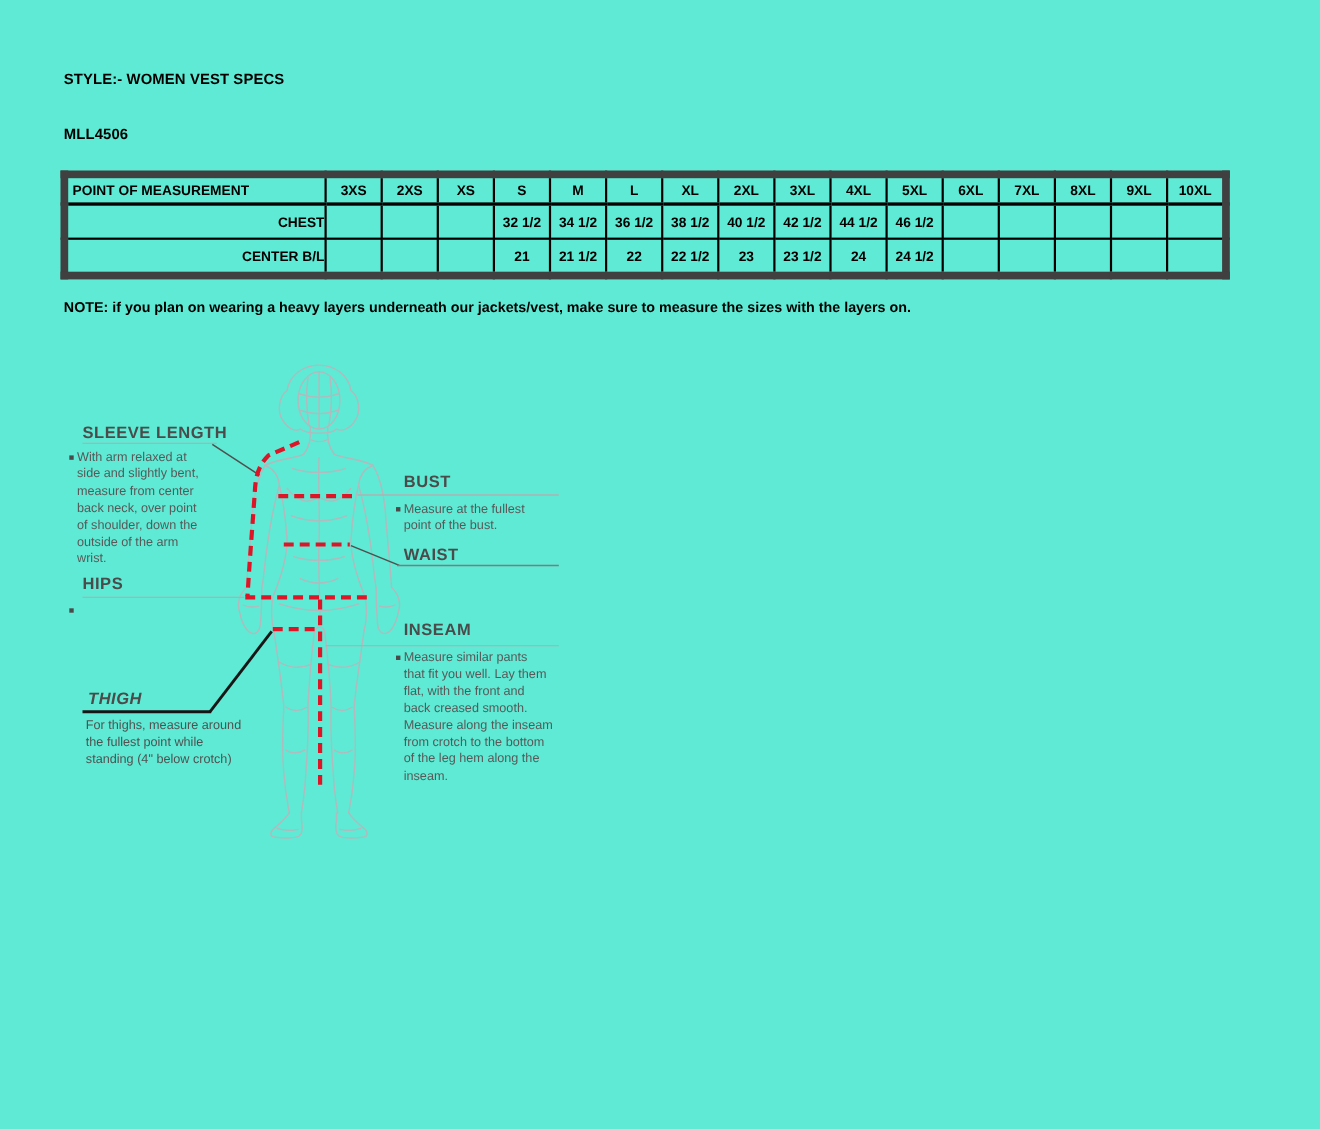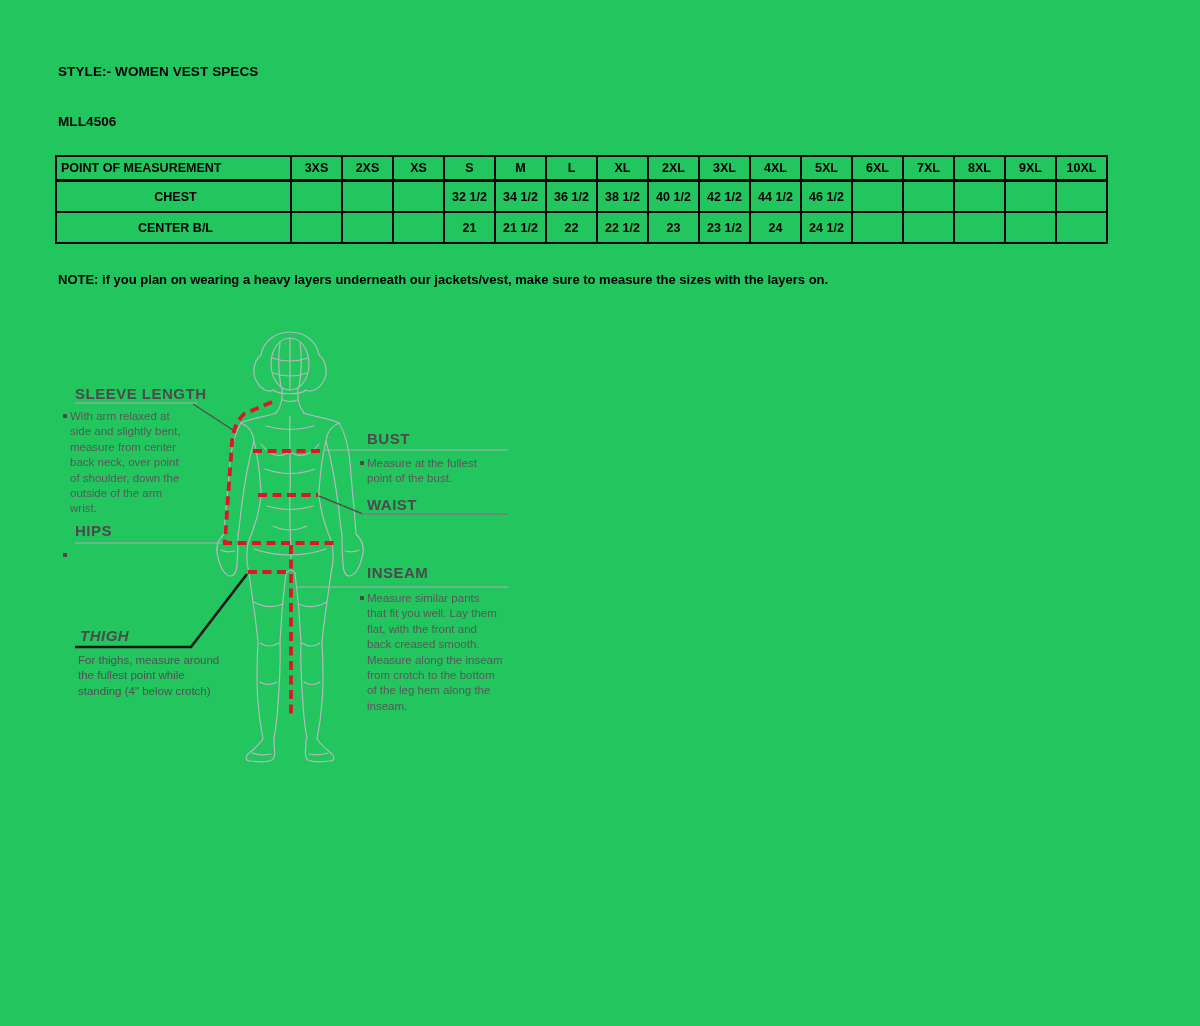--- a/index.html
+++ b/index.html
@@ -1,38 +1,38 @@
 <!DOCTYPE html>
 <html style="--accent-red: #de1526; --wire-gray: #b3b9bc;"><head>
 <meta charset="utf-8">
 <style>
   html,body { margin:0; padding:0; background:#fff; }
   .page {
-    position:relative; width:1200px; height:1026px; background:#22c55e;
+    position:relative; width:1200px; height:1026px; background:#5eead4;
     font-family:"Liberation Sans", sans-serif; color:#000; overflow:hidden;
   }
   .doc-title, .doc-code {
     position:absolute; left:58px; font-size:13.5px; font-weight:bold; letter-spacing:.1px;
   }
   .doc-title { top:64px; }
   .doc-code  { top:114px; }
   .doc-note  { position:absolute; left:58px; top:272px; font-size:13px; font-weight:bold; }
 
   table.spec {
     position:absolute; left:55px; top:155px; border-collapse:collapse;
-    border:2px solid #404040; table-layout:fixed;
+    border:7px solid #404040; table-layout:fixed;
   }
   .spec th, .spec td {
     border:2px solid #000; font-size:12.5px; font-weight:bold; padding:0;
     vertical-align:middle; overflow:hidden; white-space:nowrap;
   }
   .spec thead th { height:22px; border-bottom:3px solid #000; text-align:center; }
   .spec thead th.poms { width:229px; text-align:left; padding-left:4px; }
   .spec th.size { width:49px; }
-  .spec tbody th { height:29px; text-align:center; padding-left:4px; }
+  .spec tbody th { height:29px; text-align:right; padding-left:4px; }
   .spec tbody td { height:29px; text-align:center; }
 
   
   .mh {
     position:absolute; font-size:15px; font-weight:bold; color:#4b4b4b;
     letter-spacing:.5px; white-space:nowrap;
   }
   .mp {
     position:absolute; display:flex; gap:3px; font-size:11.5px; line-height:15.4px;
     color:#595959; white-space:pre-line;

